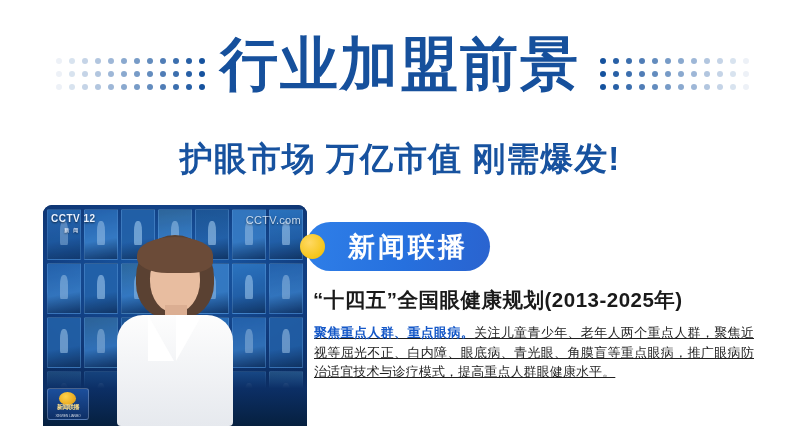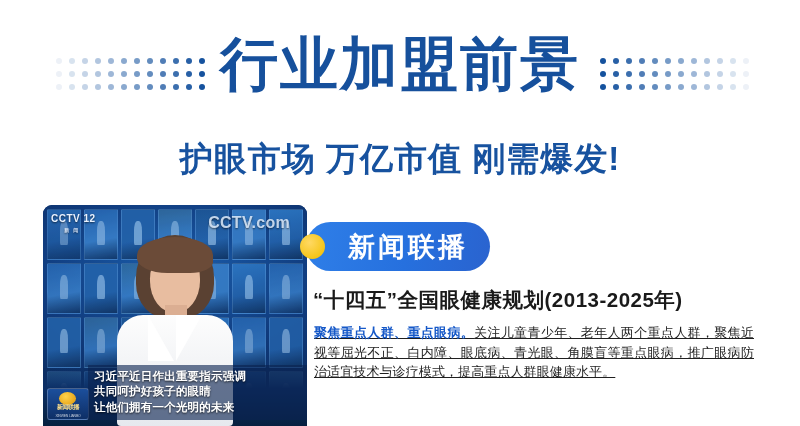--- a/index.html
+++ b/index.html
@@ -197,24 +197,24 @@
   }
   #cctv-bug .bug-sub {
     display: block;
     font-size: 5px;
     letter-spacing: 4px;
     opacity: .85;
     margin-top: 1px;
   }
   #cctv-watermark {
     position: absolute;
-    right: 17px; top: 9px;
+    right: 6px; top: 9px;
     color: rgba(225,238,255,.85);
-    font-weight: 700;
-    font-size: 16px;
+    font-weight: 400;
+    font-size: 11px;
     letter-spacing: .3px;
     text-shadow: 0 1px 2px rgba(0,0,0,.55);
   }
   #program-logo {
     position: absolute;
     left: 4px; bottom: 6px;
     width: 40px; height: 30px;
     border-radius: 3px;
     background: linear-gradient(180deg, #1c4f9c 0%, #0e2f66 100%);
     border: 1px solid rgba(255,255,255,.25);
@@ -461,25 +461,20 @@
   </div>
 
   <div id="cctv-watermark">CCTV.com</div>
 
   <div id="program-logo">
     <div class="globe"></div>
     <div class="plogo-text">新闻联播</div>
     <div class="plogo-sub">XINWEN LIANBO</div>
   </div>
 
-  <div id="caption-bar">
-    <div>习近平近日作出重要指示强调</div>
-    <div>共同呵护好孩子的眼睛</div>
-    <div>让他们拥有一个光明的未来</div>
-  </div>
 </div>
 
 <div id="policy-pill">
   <span>新闻联播</span>
 </div>
 <div id="pill-dot"></div>
 
 <div id="plan-title">“十四五”全国眼健康规划(2013-2025年)</div>
 
 <div id="plan-body">

